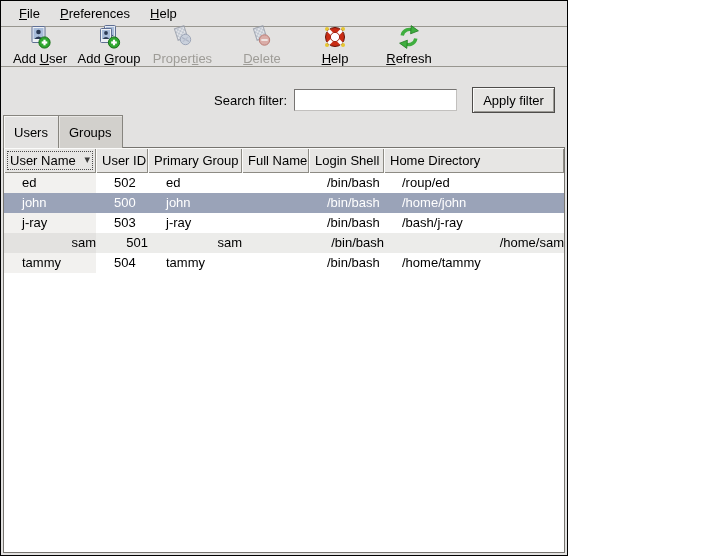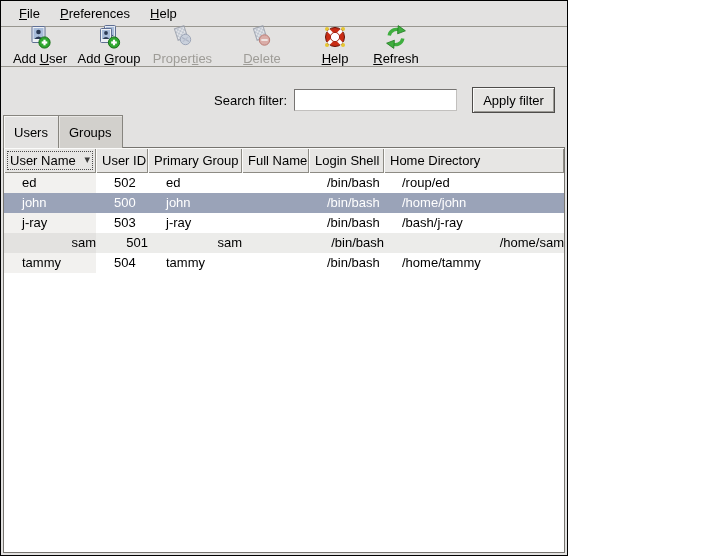--- a/index.html
+++ b/index.html
@@ -16,21 +16,21 @@
   .toolbar { position:absolute; top:15px; left:0; right:0; height:51px; border-bottom:1px solid #98968f;
              display:flex; align-items:flex-end; padding-top:2px; }
   .tool-item { display:flex; flex-direction:column; align-items:center; font-size:13px; cursor:default; }
   .tool-item .ticon { height:29px; display:flex; align-items:center; justify-content:center; }
   .tool-item .tlabel { white-space:nowrap; line-height:15px; }
   .tool-item:nth-child(1){ margin-left:8px;  width:62px; }
   .tool-item:nth-child(2){ margin-left:5px;  width:66px; }
   .tool-item:nth-child(3){ margin-left:9px;  width:63px; }
   .tool-item:nth-child(4){ margin-left:24px; width:48px; }
   .tool-item:nth-child(5){ margin-left:31px; width:36px; }
-  .tool-item:nth-child(6){ margin-left:16px; width:54px; }
+  .tool-item:nth-child(6){ margin-left:29px; width:54px; }
   .tool-item.disabled .tlabel { color:var(--disabled-text,#9e9c97); }
 
   
   .filter-row { position:absolute; top:84px; left:0; right:0; height:30px; display:flex;
                 align-items:center; justify-content:flex-end; font-size:13px; }
   .filter-label { margin-right:7px; }
   .filter-input { width:163px; height:22px; background:#fff; border:1px solid #767472;
                   border-bottom-color:#c2c0be; border-right-color:#c2c0be;
                   font:13px "Liberation Sans", sans-serif; padding:0 4px; margin-right:15px; }
   .apply-btn { width:83px; height:26px; margin-right:12px; background:#e6e5e3; border:1px solid #4e4c4a;

